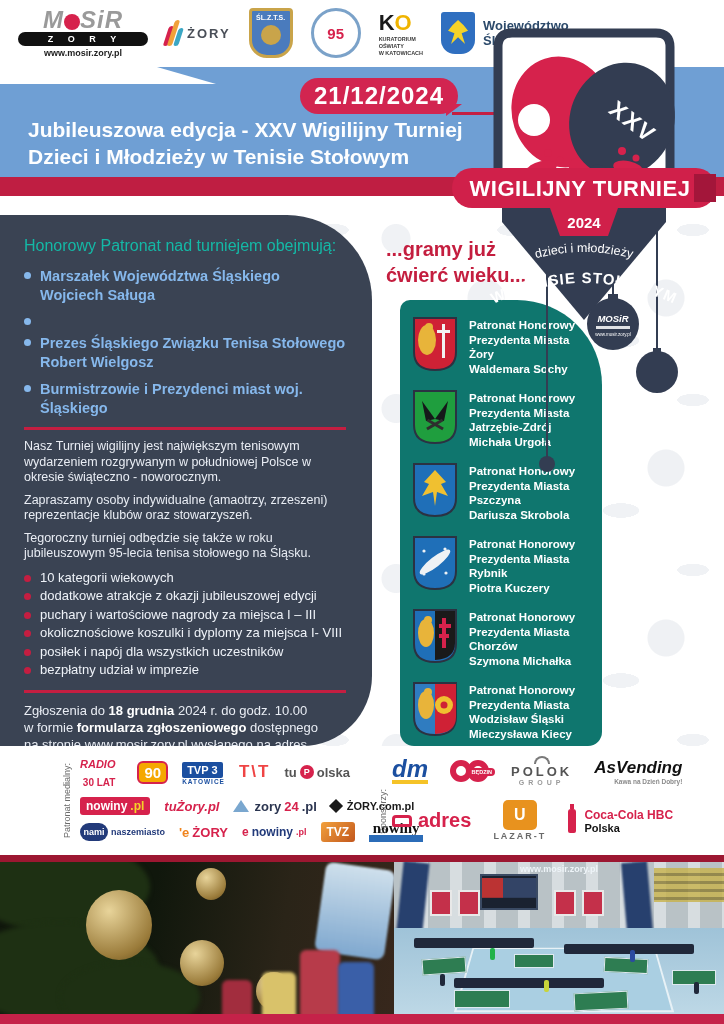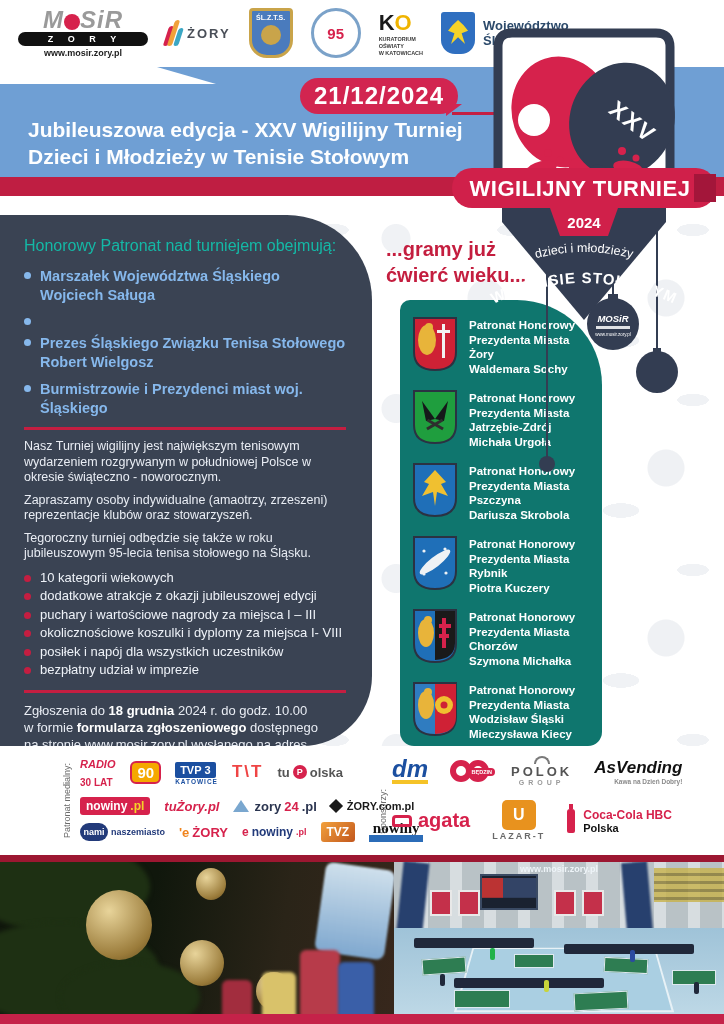--- a/index.html
+++ b/index.html
@@ -72,24 +72,24 @@
   .cp-entry { display:flex; gap:11px; margin-bottom:13px; align-items:flex-start;}
   .cp-text { color:#fff; font-size:11.5px; font-weight:bold; line-height:14.5px; padding-top:2px;}
   .crest { flex:none; }
 
   
   .footer { left:0; top:746px; width:724px; height:109px; background:#fff; z-index:4; }
   .vlabel { position:absolute; font-size:9px; color:#6a6a6a; transform:rotate(-90deg); transform-origin:left top; white-space:nowrap; }
   .media-grid { position:absolute; left:80px; top:8px; width:288px; display:flex; flex-direction:column; gap:7px;}
   .mrow { display:flex; align-items:center; gap:14px; }
   .lg { display:flex; align-items:center; gap:3px; font-weight:bold; }
-  .radio90 { }
+  .radio90 { text-align:right; }
   .radio90 .r1 { color:#d6224c; font-size:11px; font-style:italic; line-height:10px; font-weight:bold;}
   .radio90 .r2 { color:#d6224c; font-size:10px; font-weight:bold;}
-  .radio90 .num { background:#f5a800; border:2px solid #d6224c; color:#fff; font-size:15px; font-weight:bold; border-radius:6px; padding:1px 5px; margin-left:12px;}
+  .radio90 .num { background:#f5a800; border:2px solid #d6224c; color:#fff; font-size:15px; font-weight:bold; border-radius:6px; padding:1px 5px; margin-left:19px;}
   .tvp3 .box { background:#1b4fa0; color:#fff; font-size:11px; padding:2px 5px; border-radius:2px;}
   .tvp3 .sub { display:block; color:#1b4fa0; font-size:6.5px; text-align:center; letter-spacing:1px;}
   .tvt { color:#ef4444; font-size:17px; letter-spacing:2px; }
   .tupolska { color:#555; font-size:13px; }
   .tupolska .pdot { width:14px; height:14px; border-radius:50%; background:#d6224c; color:#fff; font-size:9px; display:flex; align-items:center; justify-content:center;}
   .nowinypl { background:#d6224c; border-radius:3px; padding:2px 6px; color:#fff; font-size:12px;}
   .nowinypl .tld { color:#f5d328; }
   .tuzory { color:#d6224c; font-size:13px; font-style:italic; }
   .zory24 { color:#2b3550; font-size:13px; }
   .zory24 .tri { width:0; height:0; border-left:8px solid transparent; border-right:8px solid transparent; border-bottom:12px solid #7aa7cf; margin-right:2px;}
@@ -494,21 +494,21 @@
           <span class="sub">GROUP</span>
         </div>
       <div class="lg asv">
           <span class="t">AsVending</span>
           <span class="sub">Kawa na Dzień Dobry!</span>
         </div>
     </div>
     <div class="srow">
       <div class="lg agata">
           <span class="sofa"></span>
-          <span>agata</span>
+          <span>adres</span>
         </div>
       <div class="lg lazart">
           <span class="box">U</span>
           <span class="t">LAZAR-T</span>
         </div>
       <div class="lg coke">
           <span class="bottle"></span>
           <span class="txt"><span class="l1">Coca-Cola HBC</span><br><span class="l2">Polska</span></span>
         </div>
     </div>

